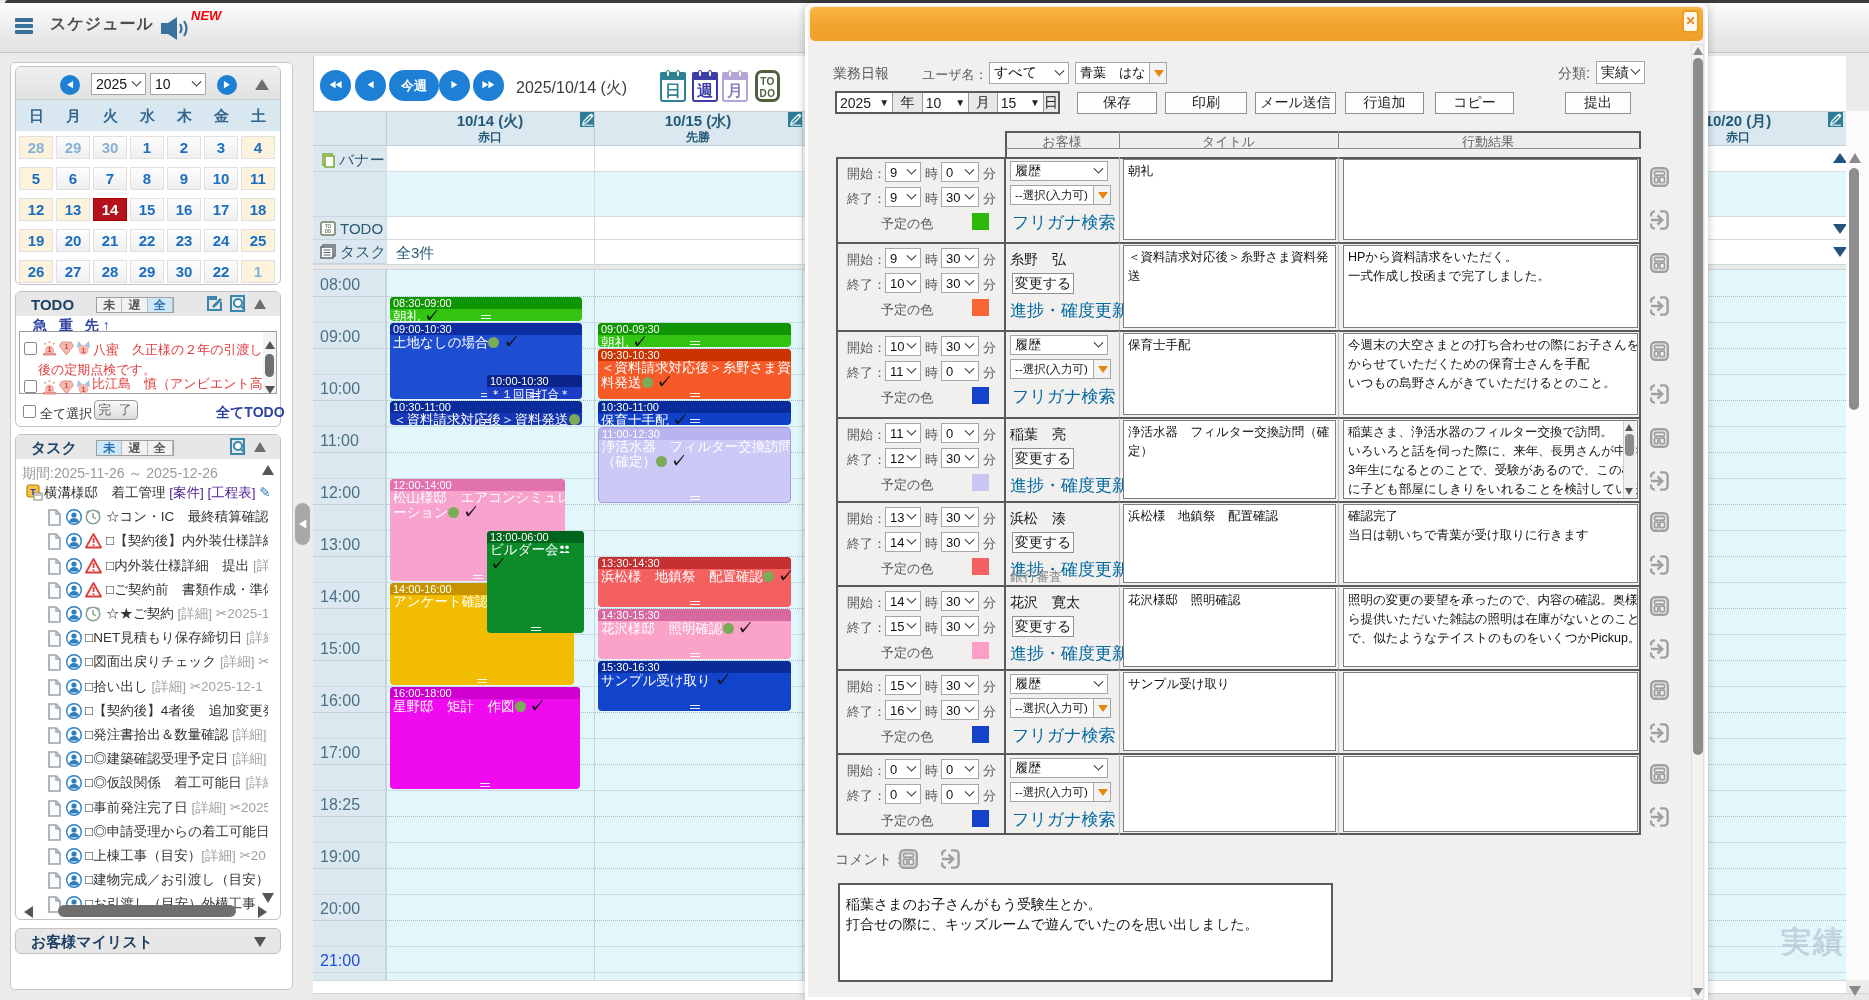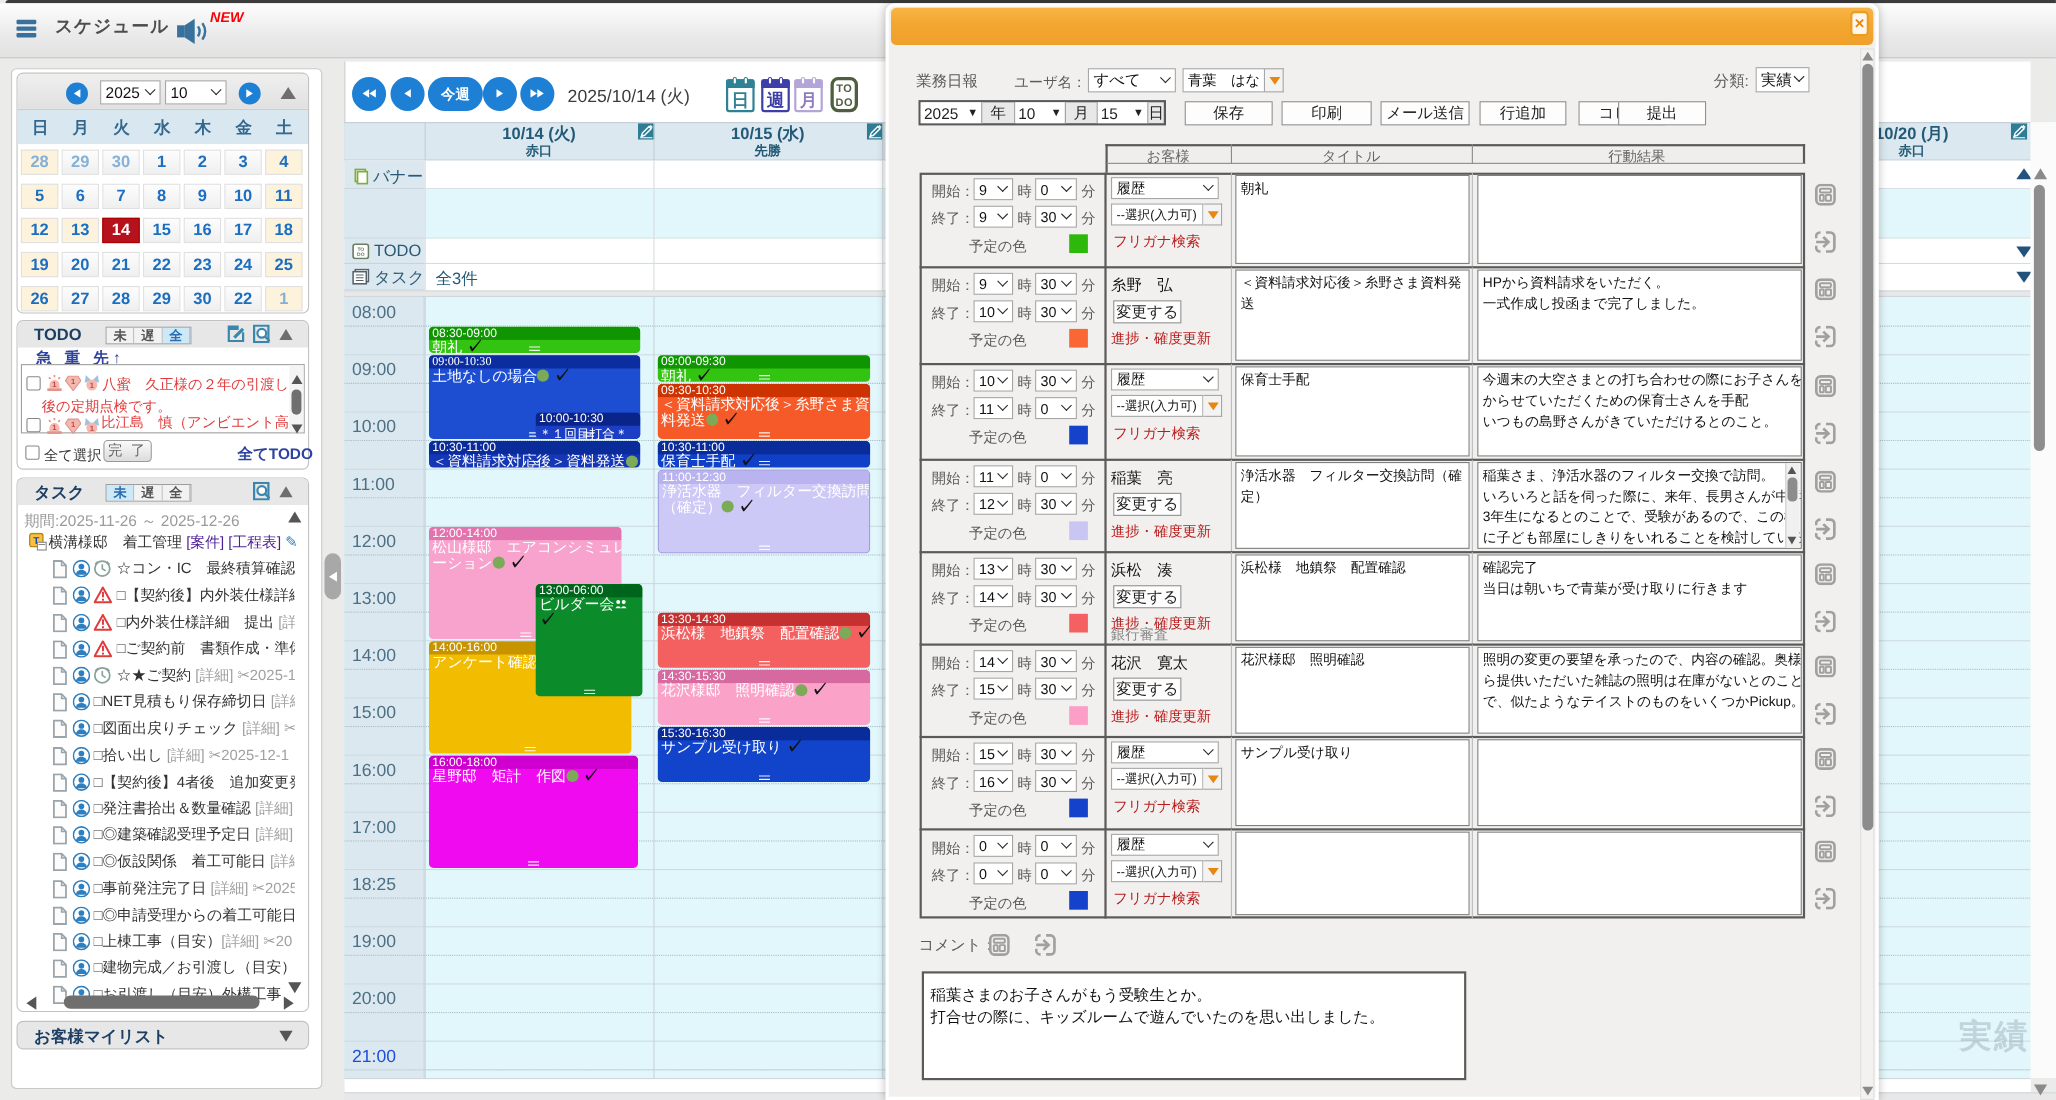--- a/index.html
+++ b/index.html
@@ -2,21 +2,21 @@
 <html lang="ja"><head><meta charset="utf-8">
 <style>
 *{margin:0;padding:0;box-sizing:border-box;}
 html,body{width:1869px;height:1000px;overflow:hidden;}
 body{font-family:"Liberation Sans",sans-serif;background:#ebebea;position:relative;}
 .ab{position:absolute;}
 .nav-c{position:absolute;width:31px;height:31px;border-radius:50%;background:#1d80d5;color:#fff;text-align:center;}
 .sel{position:absolute;background:#fff;border:1px solid #a6a6a6;font-size:13px;color:#111;display:flex;align-items:center;padding-left:4px;justify-content:space-between;white-space:nowrap;overflow:hidden;}
 .sel:after{content:"";width:6px;height:6px;border-right:1.8px solid #2a2a2a;border-bottom:1.8px solid #2a2a2a;transform:rotate(45deg) translate(-2px,-2px);margin-right:5px;flex:none;}
 .btn{position:absolute;background:#fdfdfd;border:1px solid #8f8f8f;color:#222;font-size:14px;display:flex;align-items:center;justify-content:center;}
-.lnk{position:absolute;color:#b91c1c;font-size:13px;white-space:nowrap;}
+.lnk{position:absolute;color:#0369a1;font-size:17px;white-space:nowrap;}
 .glab{position:absolute;color:#5a5a5a;font-size:13px;white-space:nowrap;}
 .tarea{position:absolute;background:#fff;border:1px solid #7e7e7e;font-size:12.5px;color:#111;padding:2px 4px;line-height:19px;overflow:hidden;white-space:pre;}
 .ev{position:absolute;border-radius:4px;overflow:hidden;color:#fff;}
 .ev .tm{font-size:11px;padding:0 3px;height:12px;line-height:12.5px;white-space:nowrap;}
 .ev .tt{font-size:13.5px;padding:0 3px;line-height:14px;white-space:pre;}
 .dot{display:inline-block;width:11px;height:11px;border-radius:50%;background:#7cab57;vertical-align:-1px;}
 .chk{color:#111;font-weight:bold;font-size:15px;}
 .eq{position:absolute;bottom:2.5px;left:50%;margin-left:-5px;width:10px;height:4px;border-top:1.2px solid rgba(255,255,255,0.92);border-bottom:1.2px solid rgba(255,255,255,0.92);}
 .tric{width:0;height:0;position:absolute;}
 </style></head>
@@ -555,21 +555,21 @@
 <div class="ab" style="left:697px;top:0;width:1px;height:710px;background:#c9d4da;"></div>
 <div class="ab" style="left:905px;top:0;width:1px;height:710px;background:#c9d4da;"></div>
 <div class="ab" style="left:1113px;top:0;width:1px;height:710px;background:#c9d4da;"></div>
 <div class="ab" style="left:1321px;top:0;width:1px;height:710px;background:#c9d4da;"></div>
 <div class="ev" style="left:77px;top:27px;width:192px;height:24px;background:#33c411;">
       <div class="tm" style="background:#0f9500;">08:30-09:00</div>
       <div class="tt">朝礼 <span class="chk">✓</span></div>
       <div class="eq"></div>
     </div>
 <div class="ev" style="left:77px;top:53px;width:192px;height:76px;background:#1d4ed2;">
-      <div class="tm" style="background:#0b2da0;font-family:Liberation Serif, serif;">09:00-10:30</div>
+      <div class="tm" style="background:#0b2da0;">09:00-10:30</div>
       <div class="tt">土地なしの場合<span class="dot"></span> <span class="chk">✓</span></div>
       <div class="eq"></div>
     </div>
 <div class="ev" style="left:77px;top:131px;width:192px;height:24px;background:#1536b5;">
       <div class="tm" style="background:#0a2b9a;">10:30-11:00</div>
       <div class="tt">＜資料請求対応後＞資料発送<span class="dot"></span></div>
       <div class="eq"></div>
     </div>
 <div class="ev" style="left:77px;top:209px;width:175px;height:102px;background:#f7a3cd;">
       <div class="tm" style="background:#e273ae;">12:00-14:00</div>
@@ -660,21 +660,21 @@
     <div style="width:47px;background:#fff;border-right:1px solid #999;display:flex;align-items:center;justify-content:space-between;padding:0 3px;">10<span style="font-size:10px;color:#222;">▼</span></div>
     <div style="width:29px;display:flex;align-items:center;justify-content:center;border-right:1px solid #999;">月</div>
     <div style="width:47px;background:#fff;border-right:1px solid #999;display:flex;align-items:center;justify-content:space-between;padding:0 3px;">15<span style="font-size:10px;color:#222;">▼</span></div>
     <div style="flex:1;display:flex;align-items:center;justify-content:center;">日</div>
   </div>
 <div class="btn" style="left:1077px;top:92px;width:80px;height:22px;">保存</div>
 <div class="btn" style="left:1165px;top:92px;width:82px;height:22px;">印刷</div>
 <div class="btn" style="left:1255px;top:92px;width:81px;height:22px;">メール送信</div>
 <div class="btn" style="left:1345px;top:92px;width:79px;height:22px;">行追加</div>
 <div class="btn" style="left:1435px;top:92px;width:79px;height:22px;">コピー</div>
-<div class="btn" style="left:1471px;top:92px;width:80px;height:22px;">提出</div>
+<div class="btn" style="left:1565px;top:92px;width:66px;height:22px;">提出</div>
 <div class="ab" style="left:1005px;top:131px;width:636px;height:18px;border:2px solid #5a5a5a;border-bottom:1px solid #8a8a8a;background:#efeeec;"></div>
 <div class="ab" style="left:1005px;top:133px;width:114px;text-align:center;font-size:13px;color:#666;">お客様</div>
 <div class="ab" style="left:1119px;top:133px;width:219px;text-align:center;font-size:13px;color:#666;">タイトル</div>
 <div class="ab" style="left:1338px;top:133px;width:300px;text-align:center;font-size:13px;color:#666;">行動結果</div>
 <div class="ab" style="left:1119px;top:131px;width:1px;height:18px;background:#8a8a8a;"></div>
 <div class="ab" style="left:1338px;top:131px;width:1px;height:18px;background:#8a8a8a;"></div>
 <div class="ab" style="left:1005px;top:149px;width:2px;height:8px;background:#5a5a5a;"></div>
 <div class="ab" style="left:836px;top:157px;width:805px;height:678px;border:2px solid #5a5a5a;"></div>
 <div class="ab" style="left:1004px;top:157px;width:2px;height:86px;background:#5a5a5a;"></div>
 <div class="ab" style="left:1119px;top:157px;width:1px;height:86px;background:#bbb;"></div>

